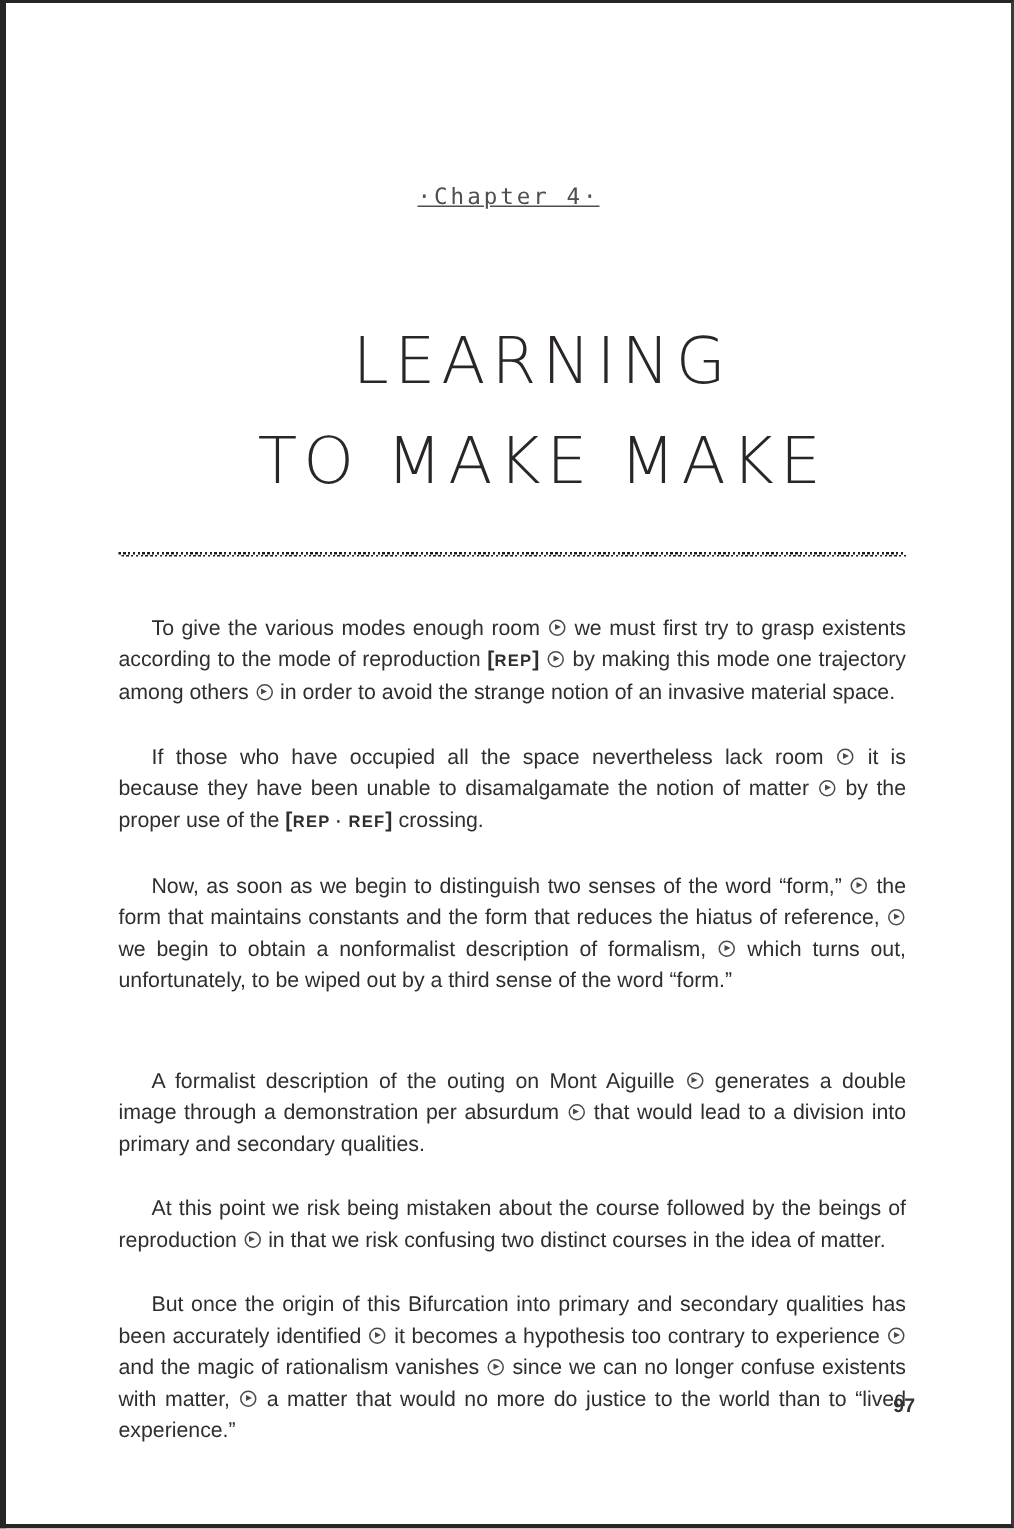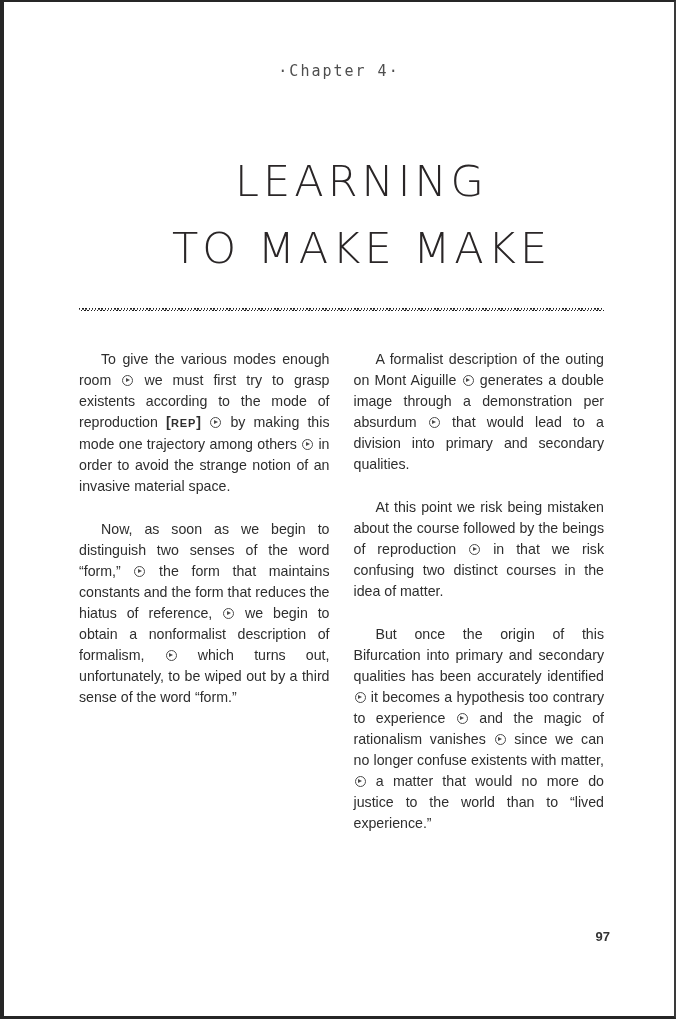--- a/index.html
+++ b/index.html
@@ -11,26 +11,27 @@
     background: #ffffff;
     border-top: 2px solid #262626;
     border-right: 2px solid #3a3a3a;
     border-bottom: 3px solid #262626;
     border-left: 4px solid #262626;
     font-family: "Liberation Sans", sans-serif;
     color: #2e2e2e;
     overflow: hidden;
   }
   .chapter {
-    margin-top: 60px;
+    margin-top: 120px;
     text-align: center;
     font-family: "DejaVu Sans Mono", monospace;
     font-size: 15px;
     letter-spacing: 2px;
     color: #4e4e4e;
+    text-decoration: underline;
   }
   .title {
     margin: 68px 0 0 0;
     text-align: center;
     font-family: "DejaVu Sans", sans-serif;
     font-weight: 200;
     color: #2a2627;
     font-size: 43px;
     letter-spacing: 4px;
   }
@@ -39,20 +40,21 @@
     margin: 26px 70px 0 75px;
     height: 3px;
     background:
       repeating-linear-gradient(90deg, #1e1e1e 0 1.5px, transparent 1.5px 3.2px) 0 0 / 100% 1.7px no-repeat,
       repeating-linear-gradient(90deg, #1e1e1e 0 1.5px, transparent 1.5px 3.2px) 1.6px 1.7px / 100% 1.4px no-repeat;
   }
   .columns {
     display: flex;
     gap: 24px;
     margin: 38px 70px 0 75px;
+    flex-direction: column;
   }
   .col { flex: 1 1 0; }
   .col p {
     margin: 0 0 22px 0;
     font-size: 14.2px;
     line-height: 21px;
     text-align: justify;
     text-indent: 22px;
     color: #2e2e2e;
   }
@@ -97,20 +99,21 @@
   <h1 class="title">
     <span class="tline">LEARNING</span>
     <span class="tline">TO MAKE MAKE</span>
   </h1>
 
   <div class="rule"></div>
 
   <div class="columns">
     <div class="col">
       <p>To give the various modes enough room <span class="mi"></span> we must first try to grasp existents according to the mode of reproduction <span class="crossing">[<span class="sc">REP</span>]</span> <span class="mi"></span> by making this mode one trajectory among others <span class="mi"></span> in order to avoid the strange notion of an invasive material space.</p>
+      <p>If those who have occupied all the space nevertheless lack room <span class="mi"></span> it is because they have been unable to disamalgamate the notion of matter <span class="mi"></span> by the proper use of the <span class="crossing">[<span class="sc">REP · REF</span>]</span> crossing.</p>
       <p>Now, as soon as we begin to distinguish two senses of the word “form,” <span class="mi"></span> the form that maintains constants and the form that reduces the hiatus of reference, <span class="mi"></span> we begin to obtain a nonformalist description of formalism, <span class="mi"></span> which turns out, unfortunately, to be wiped out by a third sense of the word “form.”</p>
     </div>
     <div class="col">
       <p>A formalist description of the outing on Mont Aiguille <span class="mi"></span> generates a double image through a demonstration per absurdum <span class="mi"></span> that would lead to a division into primary and secondary qualities.</p>
       <p>At this point we risk being mistaken about the course followed by the beings of reproduction <span class="mi"></span> in that we risk confusing two distinct courses in the idea of matter.</p>
       <p>But once the origin of this Bifurcation into primary and secondary qualities has been accurately identified <span class="mi"></span> it becomes a hypothesis too contrary to experience <span class="mi"></span> and the magic of rationalism vanishes <span class="mi"></span> since we can no longer confuse existents with matter, <span class="mi"></span> a matter that would no more do justice to the world than to “lived experience.”</p>
     </div>
   </div>
 
   <div class="pageno">97</div>

